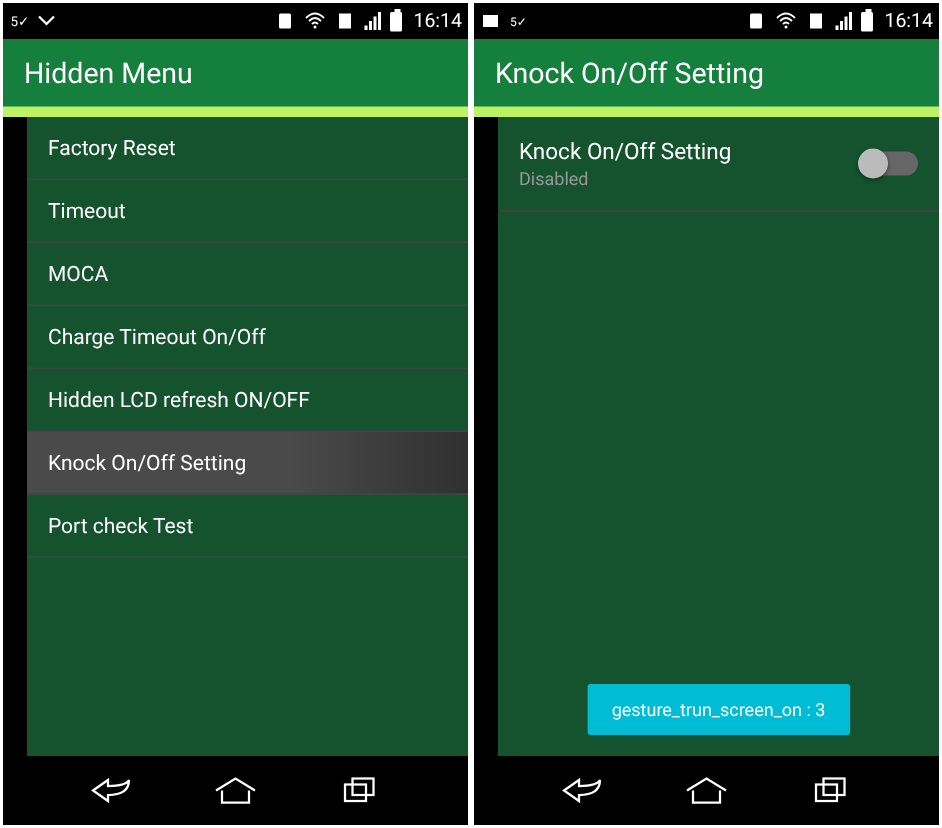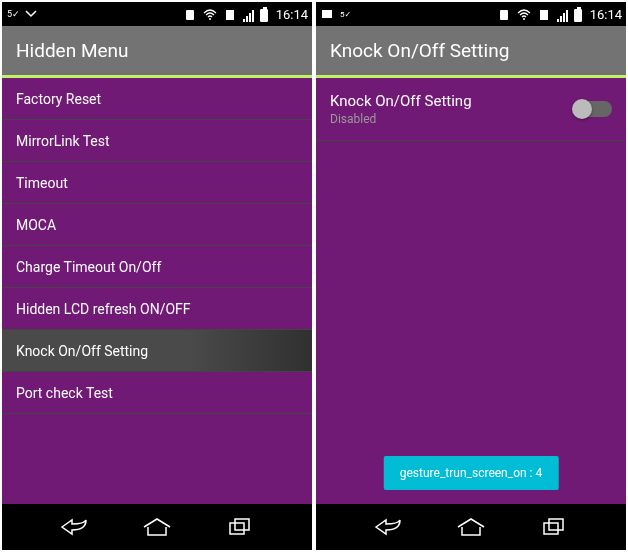--- a/index.html
+++ b/index.html
@@ -6,29 +6,29 @@
     body { background: #fff; display: flex; gap: 4px; padding: 2px; }
     .phone {
       width: 310px; height: 548px; background: #000;
       display: flex; flex-direction: column; position: relative;
     }
     .status-bar {
       height: 24px; background: #000; display: flex; align-items: center;
       padding: 0 4px; justify-content: space-between; color: #fff; font-size: 11px;
     }
     .status-left { display: flex; align-items: center; gap: 4px; }
-    .status-right { display: flex; align-items: flex-end; gap: 6px; }
+    .status-right { display: flex; align-items: center; gap: 6px; }
     .status-icon { width: 14px; height: 14px; display: inline-flex; align-items: center; justify-content: center; }
     .header {
-      height: 52px; background: #737373; color: #fff; font-size: 19px;
+      height: 52px; background: #15803d; color: #fff; font-size: 19px;
       display: flex; align-items: center; padding: 0 14px; font-weight: 400;
-      border-bottom: 3px solid #bef264;
+      border-bottom: 7px solid #bef264;
     }
     .content {
-      flex: 1; background: #701a75; overflow: hidden; position: relative;
+      flex: 1; background: #14532d; overflow: hidden; position: relative; margin-left: 16px;
     }
     .list { display: flex; flex-direction: column; }
     .list-item {
       height: 42px; display: flex; align-items: center;
       padding: 0 14px; color: #fff; font-size: 14px; font-weight: 400;
       border-bottom: 1px solid #444; cursor: pointer;
     }
     .list-item.highlighted {
       background: linear-gradient(to right, #4a4a4a 0%, #4a4a4a 60%, #303030 100%);
     }
@@ -116,21 +116,20 @@
           <span class="b4"></span>
       </span>
       <span class="battery"></span>
       <span class="clock">16:14</span>
     </div>
   </div>
   <div class="header">Hidden Menu</div>
   <div class="content">
     <div class="list" id="menu-list">
         <div class="list-item">Factory Reset</div>
-        <div class="list-item">MirrorLink Test</div>
         <div class="list-item">Timeout</div>
         <div class="list-item">MOCA</div>
         <div class="list-item">Charge Timeout On/Off</div>
         <div class="list-item">Hidden LCD refresh ON/OFF</div>
         <div class="list-item highlighted">Knock On/Off Setting</div>
         <div class="list-item">Port check Test</div>
       </div>
   </div>
   <div class="nav-bar">
     <div class="nav-btn">
@@ -197,21 +196,21 @@
   <div class="content">
     <div class="setting-row">
       <div class="setting-text">
         <span class="setting-title">Knock On/Off Setting</span>
         <span class="setting-sub">Disabled</span>
       </div>
       <div class="toggle">
         <div class="toggle-knob"></div>
       </div>
     </div>
-    <div class="toast">gesture_trun_screen_on : 4</div>
+    <div class="toast">gesture_trun_screen_on : 3</div>
   </div>
   <div class="nav-bar">
     <div class="nav-btn">
       <svg width="28" height="18" viewBox="0 0 28 18">
           <path d="M2 9 L12 2 L12 6 Q24 6 26 2 Q26 12 12 12 L12 16 Z"></path>
         </svg>
     </div>
     <div class="nav-btn">
       <svg width="30" height="18" viewBox="0 0 30 18">
           <path d="M2 9 L15 1 L28 9 M6 9 L6 17 L24 17 L24 9"></path>

